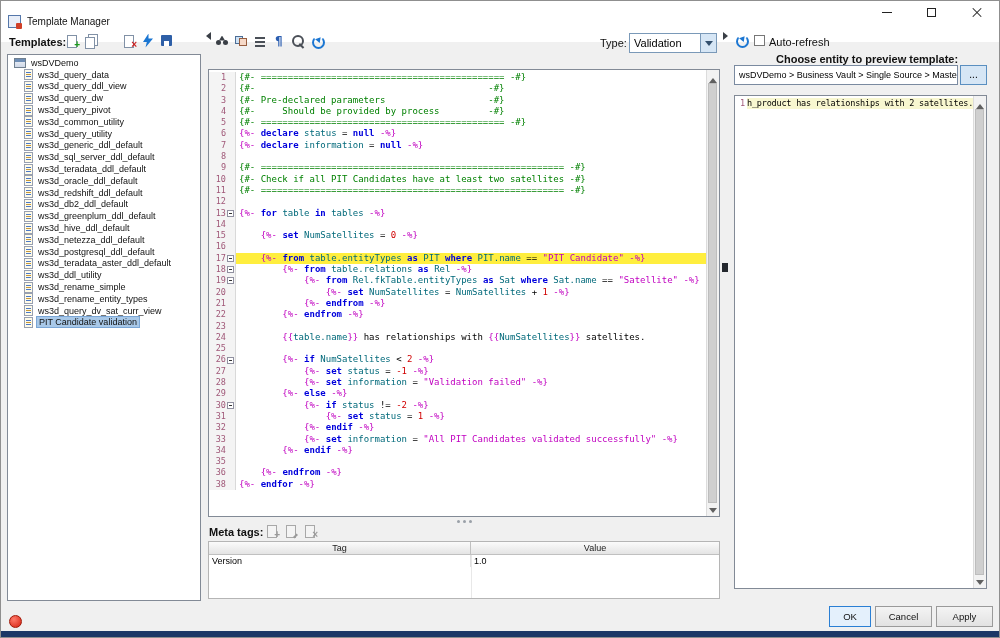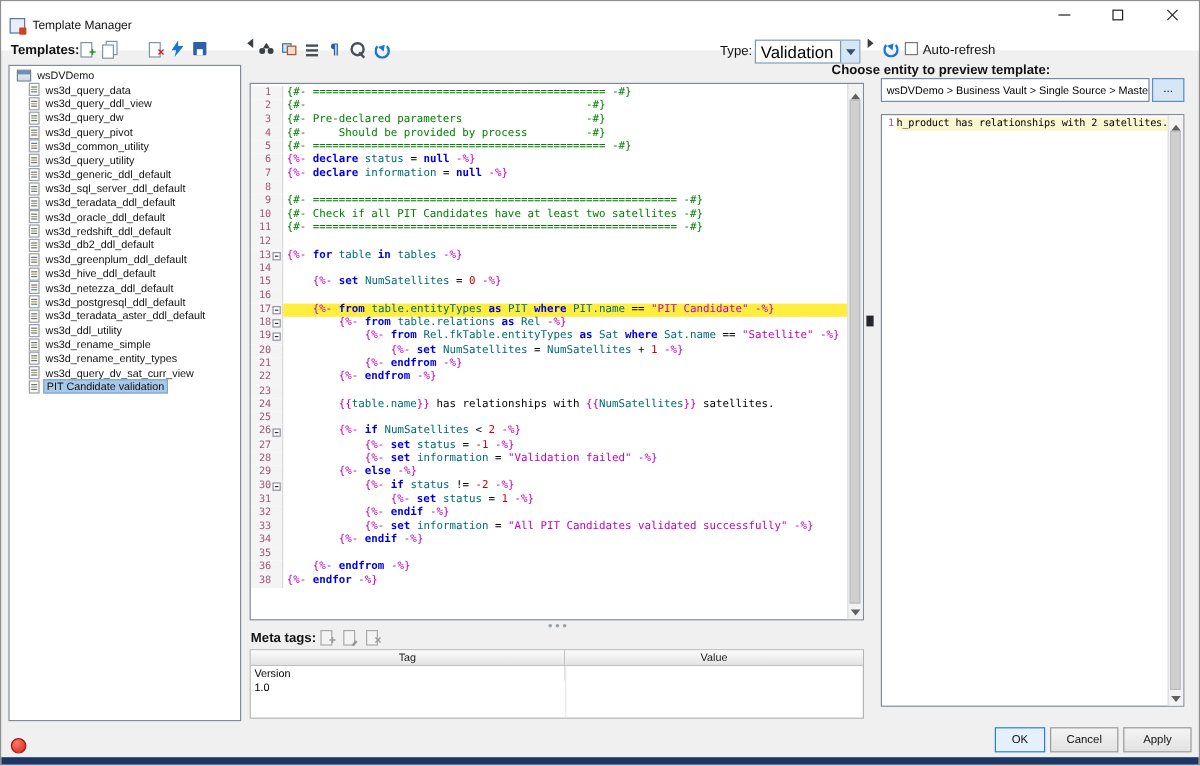--- a/index.html
+++ b/index.html
@@ -60,21 +60,21 @@
   .root-icon { position:relative; flex:0 0 12px; width:12px; height:10px; background:linear-gradient(#eef2f8,#cfd8e8); border:1px solid #708090; margin-right:3px; }
   .root-icon::before { content:''; position:absolute; left:0; top:0; right:0; height:3px; background:#6d8db5; }
 
   
   .arr-left { position:absolute; width:0; height:0; border:4px solid transparent; border-right:5px solid #3a3f46; }
   .arr-right { position:absolute; width:0; height:0; border:4px solid transparent; border-left:5px solid #3a3f46; }
   .split-handle { position:absolute; width:6px; height:9px; background:#24282e; }
 
   
   .combo { position:absolute; left:628px; top:32px; width:88px; height:20px; background:#fff; border:1px solid #7a99b8; display:flex; align-items:center; }
-  .combo-text { flex:1; font-size:14px; padding-left:4px; }
+  .combo-text { flex:1; font-size:11px; padding-left:4px; }
   .combo-arrow { width:16px; height:100%; background:#d6e6f5; border-left:1px solid #7a99b8; display:flex; align-items:center; justify-content:center; }
   .combo-arrow::before { content:''; border:4px solid transparent; border-top:5px solid #33506e; margin-top:4px; }
 
   
   .editor { position:absolute; left:207px; top:68px; width:512px; height:448px; background:#fff; border:1px solid #828a96; }
   .code-scroll { position:absolute; left:0; top:0; right:13px; bottom:0; overflow:hidden; padding-top:2px; }
   .code-row { display:flex; height:11.3px; line-height:11.3px; font-family:"DejaVu Sans Mono",monospace; font-size:9px; }
   .gut { flex:0 0 27px; display:inline-flex; align-items:center; justify-content:flex-end; background:#f4f4f4; border-right:1px solid #d9d9d9; padding-right:1px; }
   .lnum { font-size:8.5px; color:#a05878; }
   .fold { position:relative; width:7px; height:7px; border:1px solid #9090a0; background:#fff; margin-left:1px; }
@@ -98,21 +98,21 @@
   .sb-btn.down::before { content:''; position:absolute; left:2px; top:5px; border:4px solid transparent; border-top:5px solid #606060; }
   .sb-thumb { position:absolute; left:1px; right:2px; top:13px; bottom:13px; background:#cfcfcf; border:1px solid #bdbdbd; }
 
   
   .grip { position:absolute; left:440px; top:517px; width:46px; height:6px; display:flex; align-items:center; justify-content:center; gap:3px; }
   .grip i { width:3px; height:3px; background:#9aa0a8; border-radius:50%; }
   .meta-table { position:absolute; left:207px; top:540px; width:512px; height:58px; background:#fff; border:1px solid #b5b5b5; }
   .meta-head { display:flex; height:13px; }
   .mh { background:linear-gradient(#fbfbfb,#e4e4e4); border-right:1px solid #c0c0c0; border-bottom:1px solid #c0c0c0; font-size:9px; text-align:center; line-height:13px; color:#222; }
   .mh.c1 { width:262px; } .mh.c2 { flex:1; border-right:none; }
-  .meta-row { display:flex; height:12px;flex-direction:column; }
+  .meta-row { display:flex; height:12px; }
   .mc { font-size:9px; line-height:12px; padding-left:3px; }
   .mc.c1 { width:262px; border-right:1px solid #e0e0e0; } .mc.c2 { flex:1; }
   .meta-table::after { content:''; position:absolute; left:262px; top:13px; bottom:0; width:1px; background:#e8e8e8; }
 
   
   .checkbox { position:absolute; width:11px; height:11px; background:#fff; border:1px solid #777; }
   .entity-field { position:absolute; left:733px; top:64px; width:224px; height:20px; background:#fff; border:1px solid #7a8aa0; font-size:9px; line-height:18px; padding-left:4px; white-space:nowrap; overflow:hidden; }
   .browse-btn { position:absolute; left:959px; top:64px; width:27px; height:20px; background:#d6e6f5; border:1px solid #5a8fc0; font-size:10px; text-align:center; line-height:17px; }
   .preview { position:absolute; left:733px; top:94px; width:253px; height:494px; background:#fff; border:1px solid #828a96; }
   .preview-scroll { position:absolute; left:0; top:0; right:13px; bottom:0; overflow:hidden; padding-top:2px; }
@@ -593,21 +593,21 @@
           <span class="mc c2">1.0</span>
         </div>
       </div>
   </div>
 
   <div class="tb-btn" style="position:absolute; left:731px; top:30px;">
     <span class="ic ic-reload"></span>
   </div>
   <span class="checkbox" style="left:753px; top:34px;"></span>
   <span class="lbl" style="left:768px; top:35px;">Auto-refresh</span>
-  <span class="lbl bold" style="left:692px; top:52px;">Choose entity to preview template:</span>
+  <span class="lbl bold" style="left:775px; top:52px;">Choose entity to preview template:</span>
   <div class="entity-field">wsDVDemo &gt; Business Vault &gt; Single Source &gt; Master</div>
   <div class="browse-btn">...</div>
   <div class="preview">
     <div class="preview-scroll">
         <div class="preview-row">
           <span class="pnum">1</span>
           <span class="ptext">h_product has relationships with 2 satellites.</span>
         </div>
       </div>
     <div class="vscroll">

